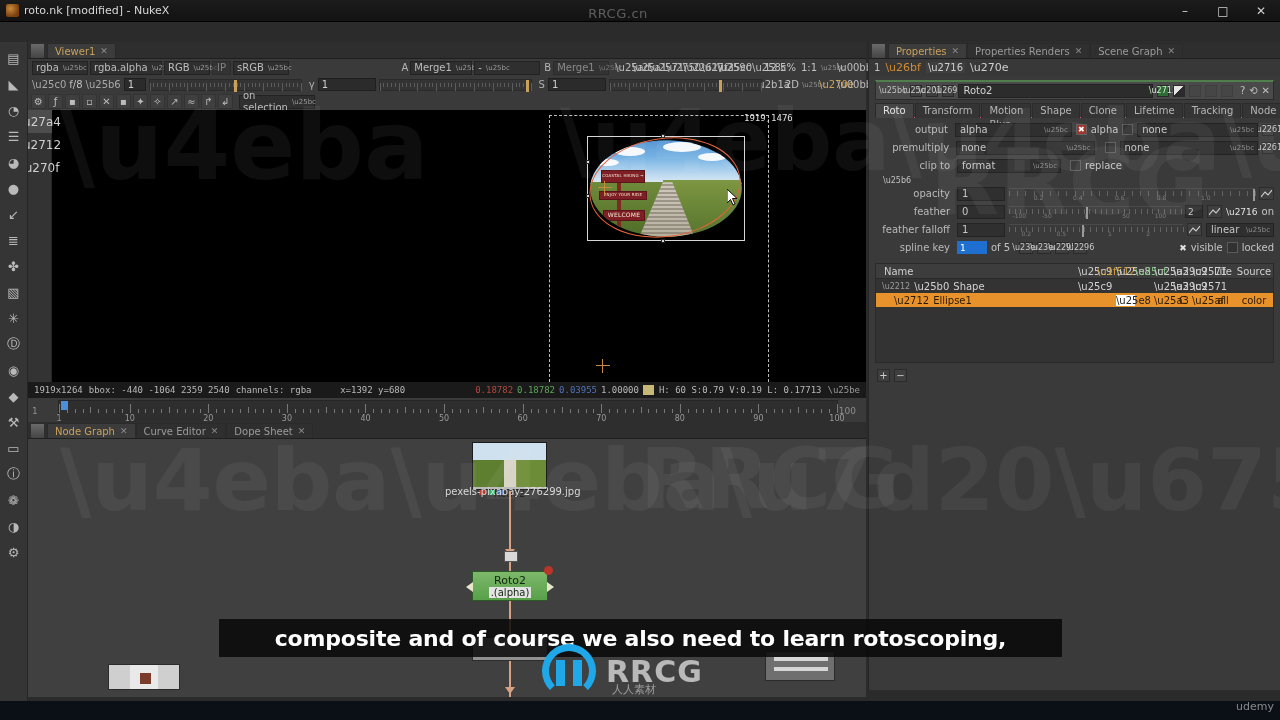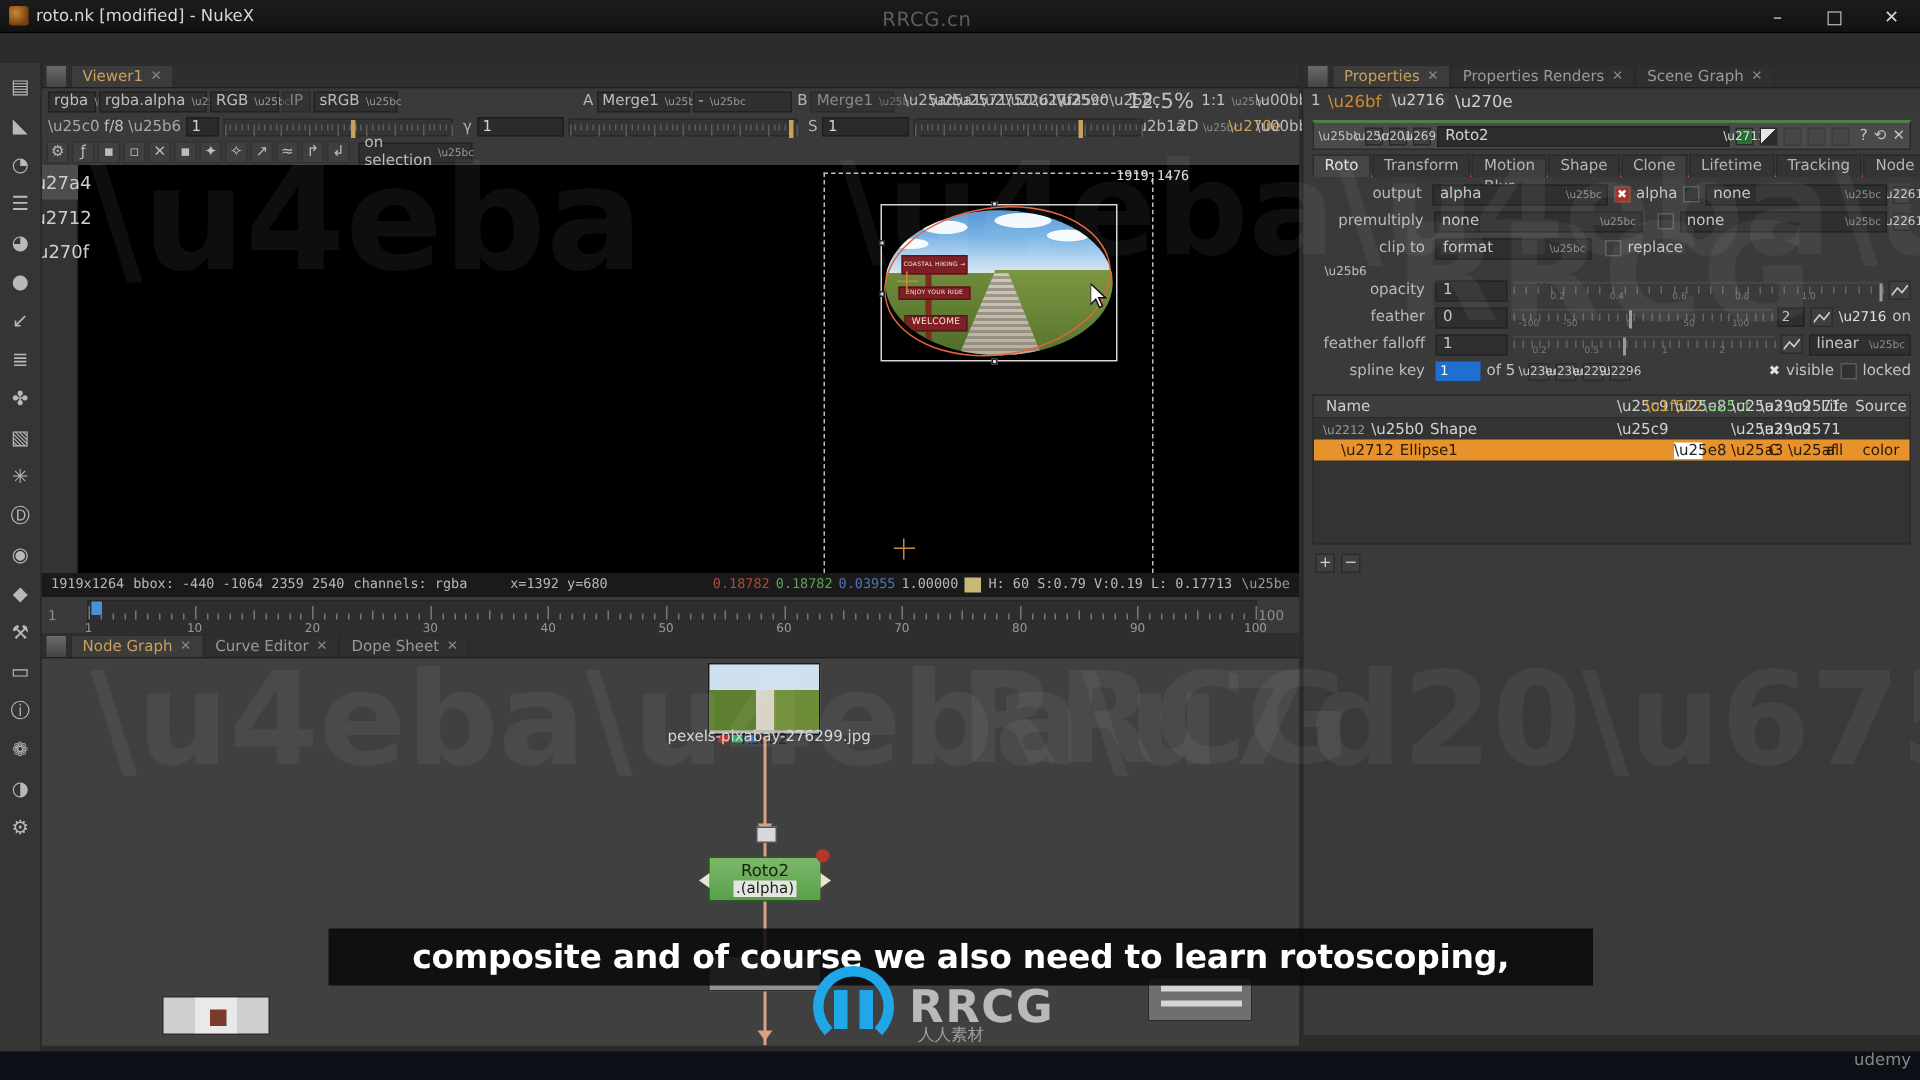--- a/index.html
+++ b/index.html
@@ -270,21 +270,21 @@
 
     <div class="tabrow">
       <div class="tabgrip"></div>
       <div class="tab">
         <span>Viewer1</span>
         <span class="x">✕</span>
       </div>
     </div>
 
     <div class="v-row1">
-      <div class="combo" style="width:32px">
+      <div class="combo" style="width:56px">
         <span>rgba</span>
           <span class="arr">\u25bc</span>
       </div>
       <div class="combo" style="width:72px">
         <span>rgba.alpha</span>
           <span class="arr">\u25bc</span>
       </div>
       <div class="combo" style="width:46px">
         <span>RGB</span>
           <span class="arr">\u25bc</span>
@@ -313,21 +313,21 @@
       </div>
       <div style="width:12px"></div>
       <div class="vicon flat">\u25ad</div>
       <div class="vicon flat">\u25a1</div>
       <div class="vicon flat">\u2571</div>
       <div class="vicon flat">\u2750</div>
       <div class="vicon flat">\u2261</div>
       <div class="vicon flat">\u27f3</div>
       <div class="vicon flat">\u25cc</div>
       <div class="vicon flat">\u2590\u258c</div>
-      <div style="color:#c2c2c2;font-size:14px;margin-left:3px">12.5%</div>
+      <div style="color:#c2c2c2;font-size:10px;margin-left:3px">12.5%</div>
       <div style="color:#c2c2c2;font-size:10px;margin-left:3px">1:1</div>
       <div class="arr" style="color:#909090;font-size:7px;margin-left:2px">\u25bc</div>
       <div class="vicon flat">\u00bb</div>
     </div>
 
     <div class="v-row2">
       <span style="color:#a8a8a8">\u25c0</span>
       <span style="color:#c0c0c0">f/8</span>
       <span style="color:#a8a8a8">\u25b6</span>
       <div class="numbox" style="min-width:22px">1</div>

